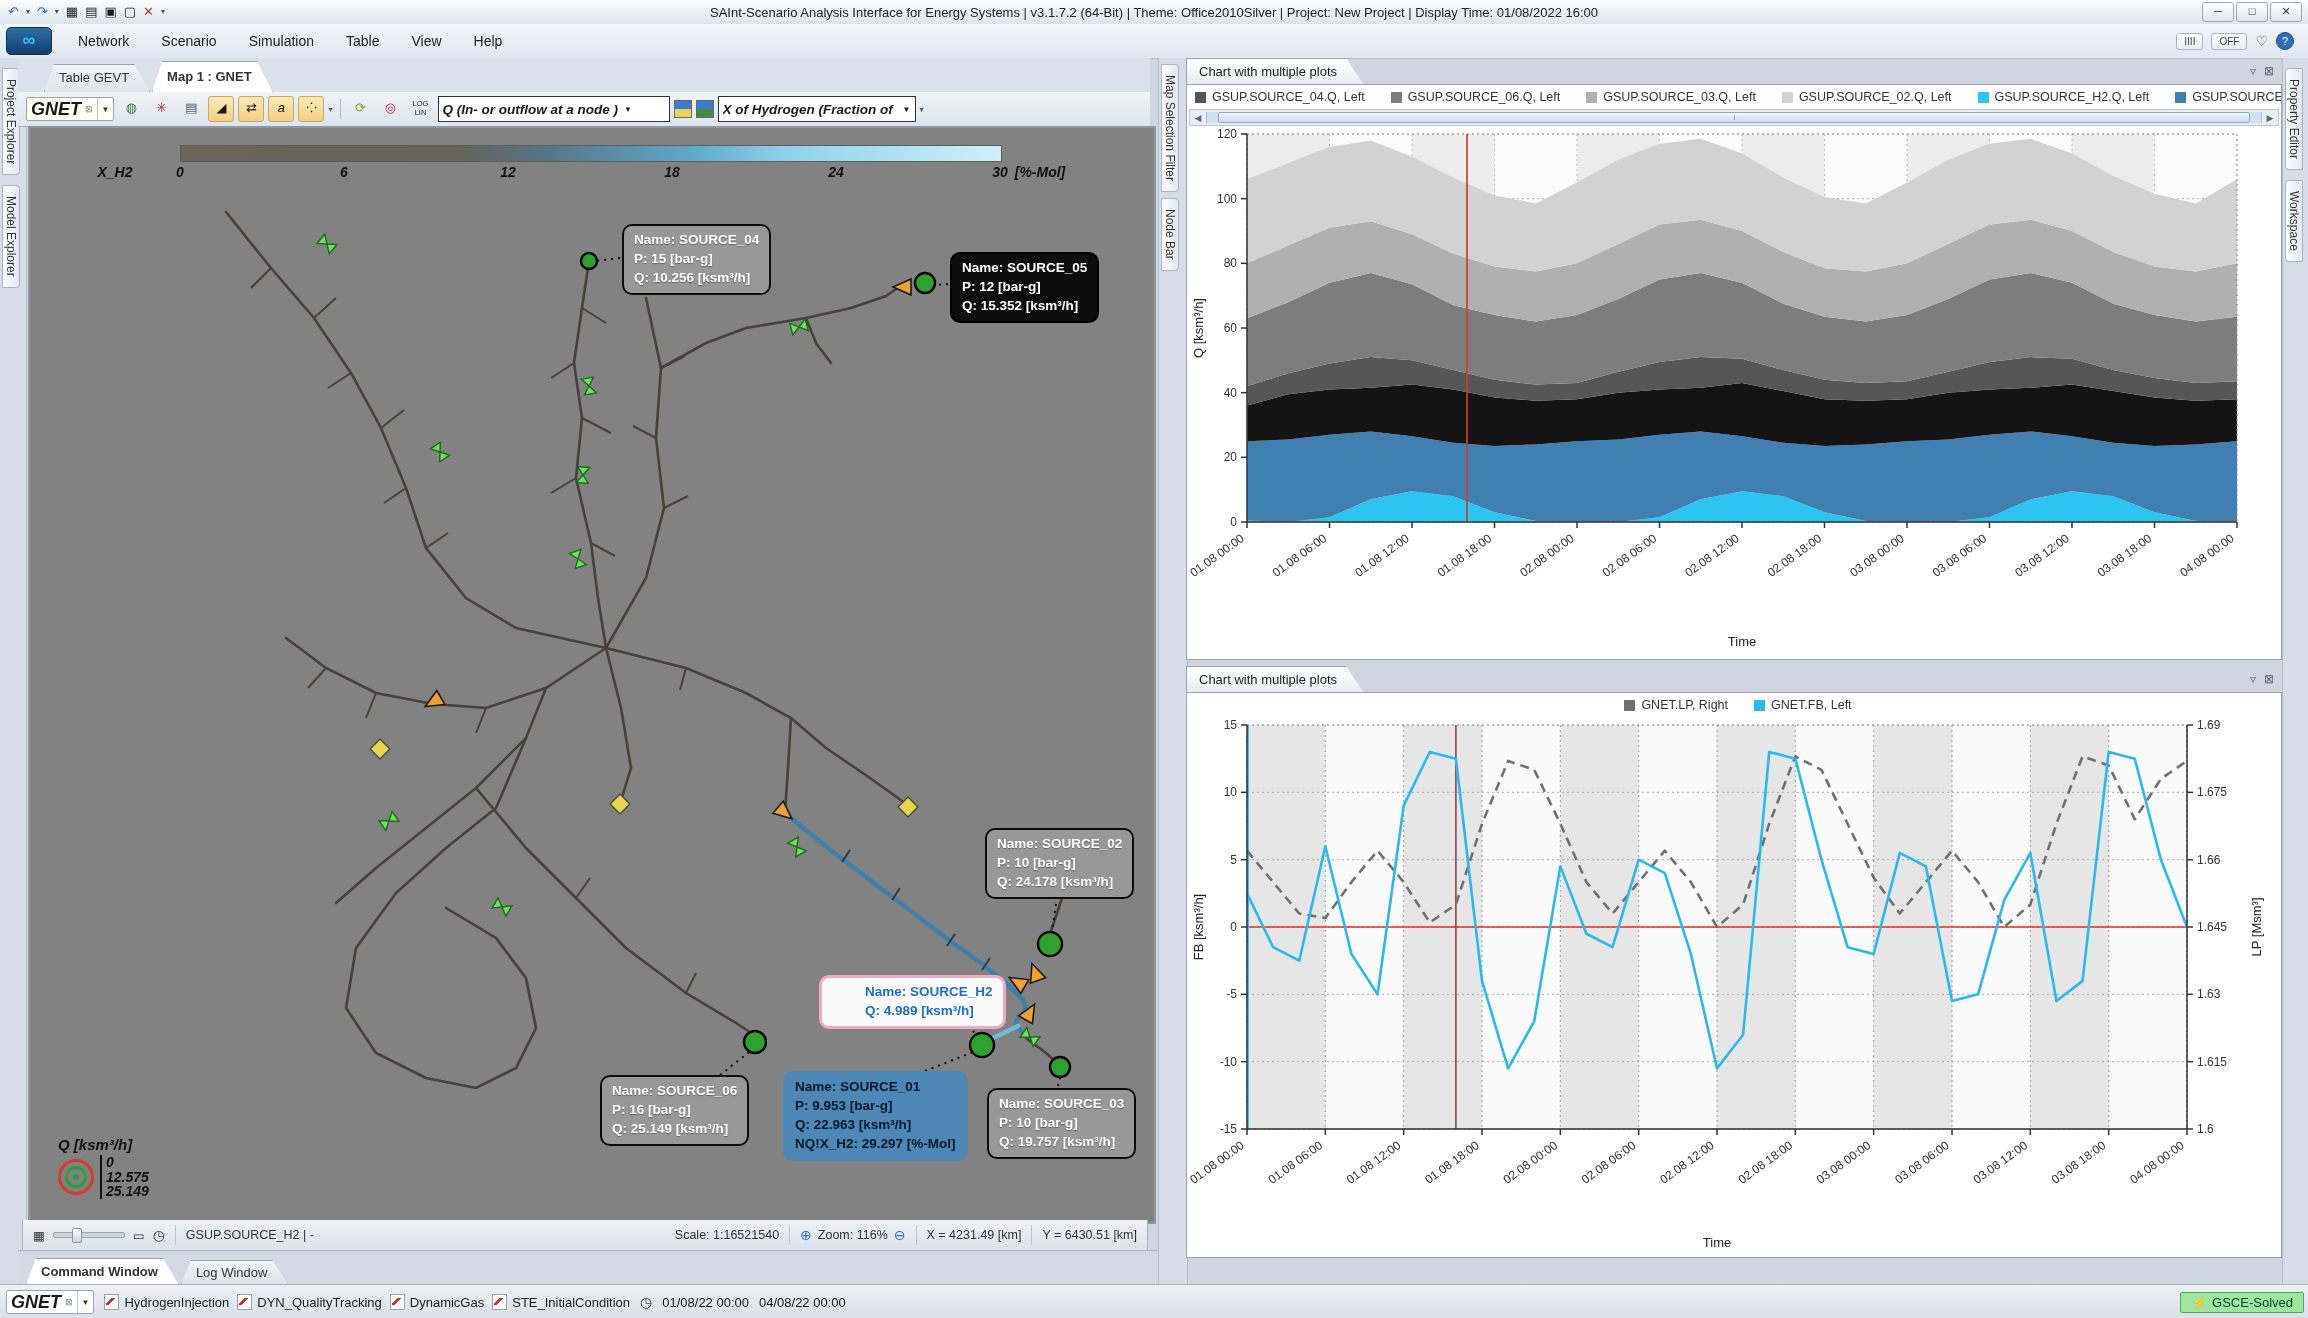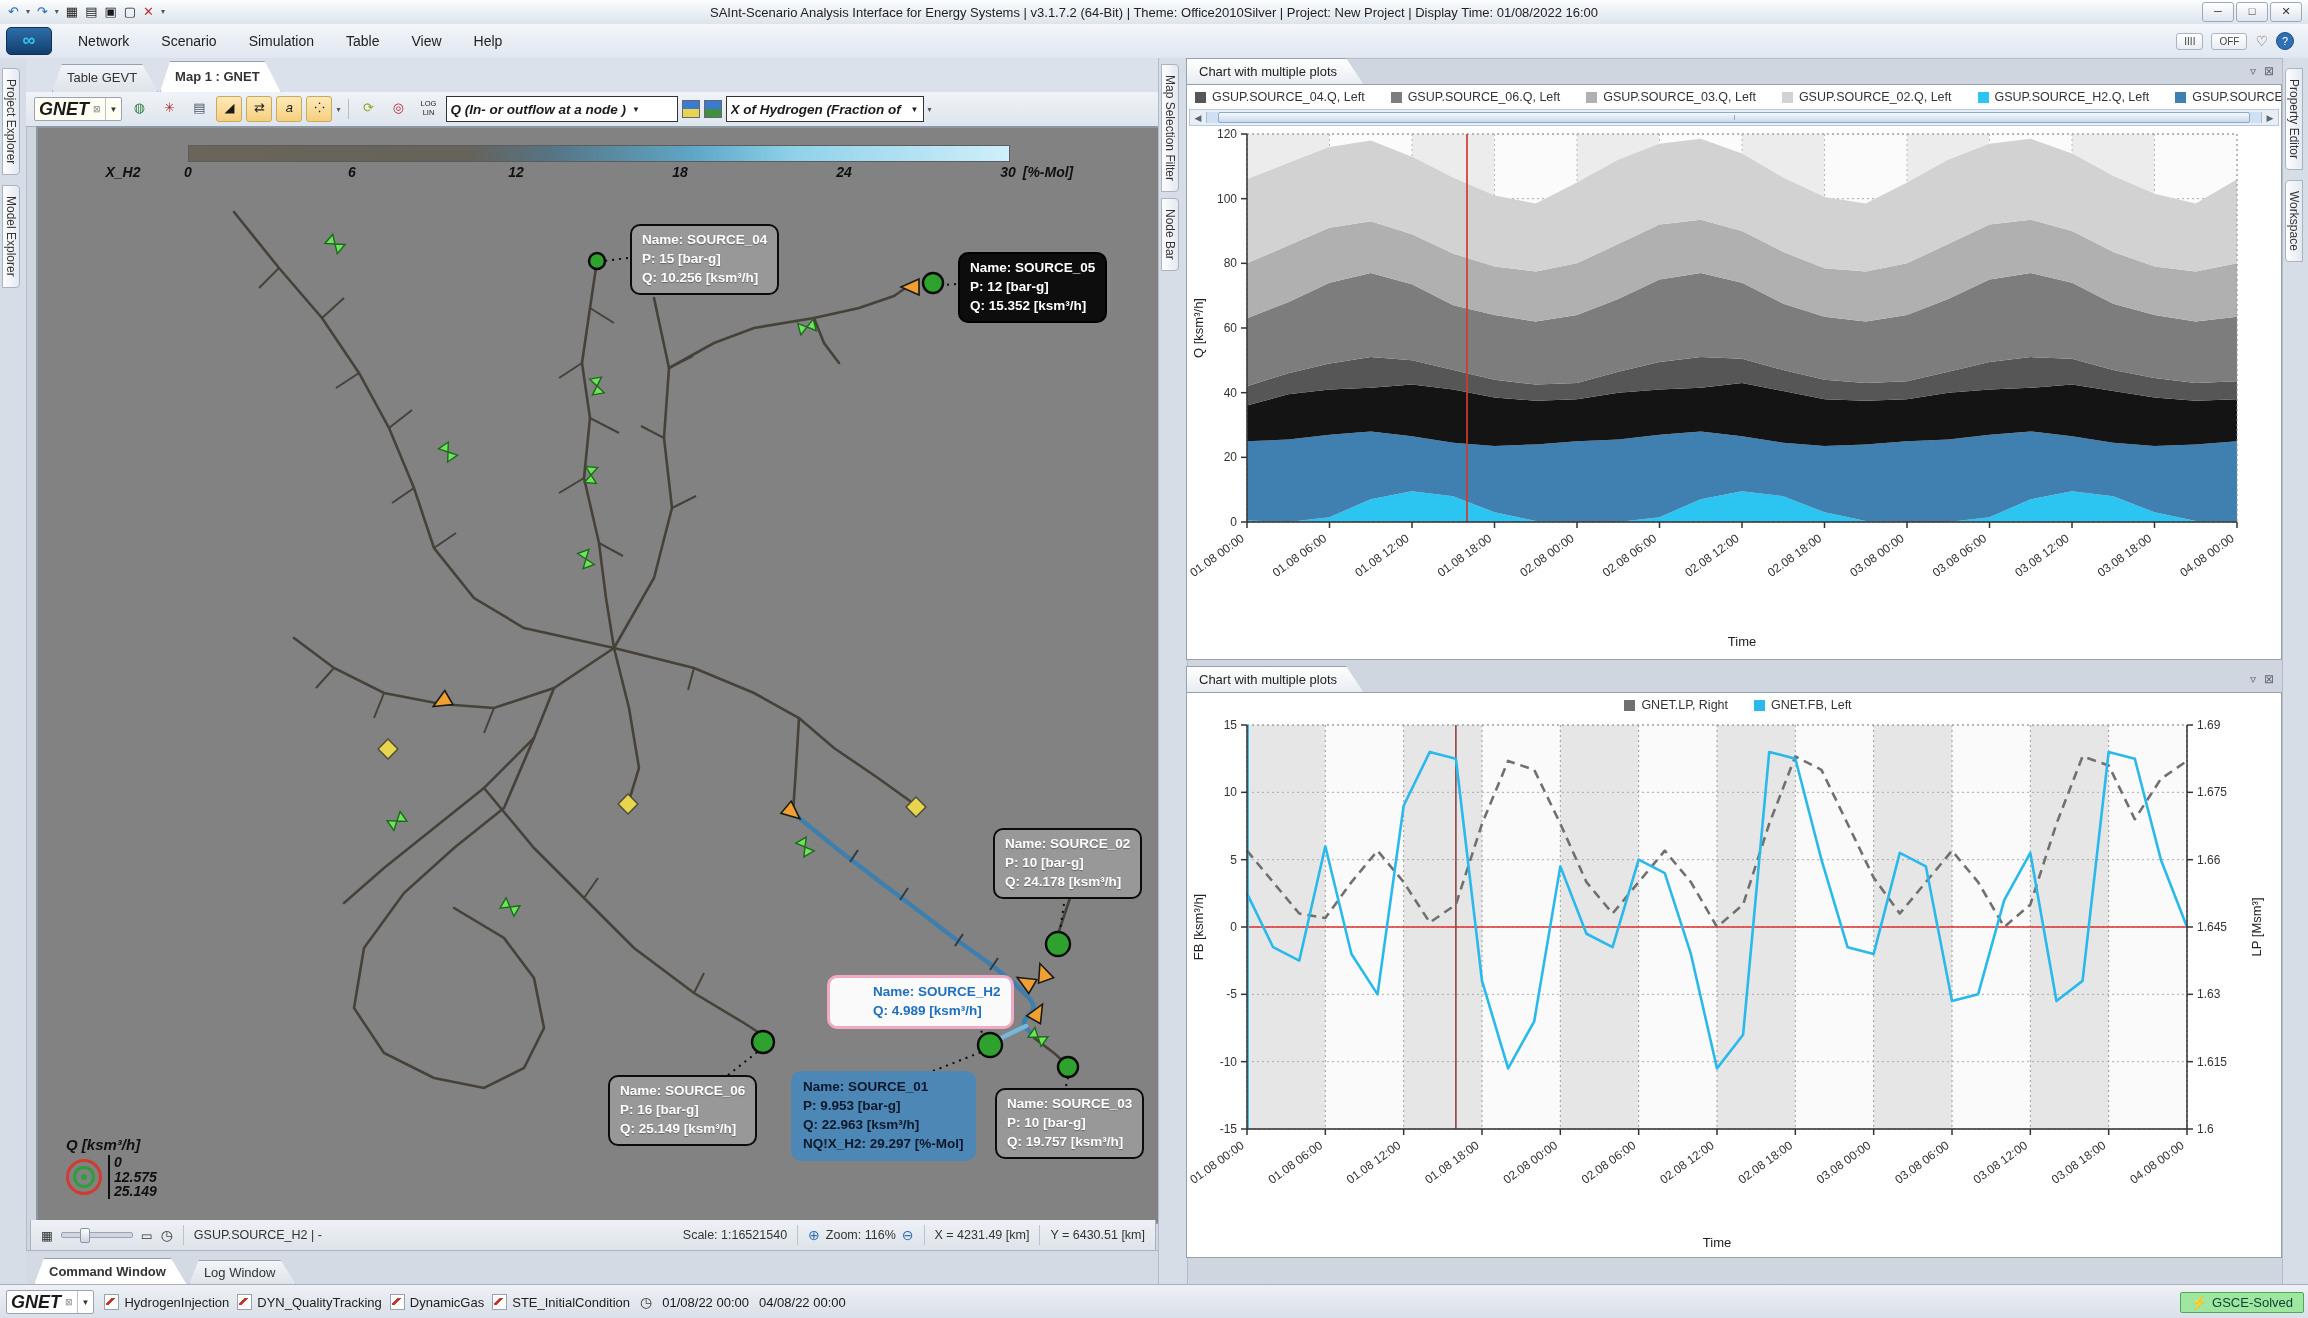--- a/index.html
+++ b/index.html
@@ -19,21 +19,21 @@
   #menubar-right{margin-left:auto;display:flex;align-items:center;gap:8px;padding-right:14px;}
   .mb-btn{border:1px solid #aab4c2;background:linear-gradient(#fff,#e8edf4);border-radius:3px;font-size:10px;padding:2px 7px;color:#444;}
   .mb-ico{font-size:14px;color:#666;} .mb-help{color:#fff;background:#2f6fb4;border-radius:50%;width:16px;height:16px;font-size:11px;text-align:center;line-height:16px;border:1px solid #1d4f8c;}
   
   .rail{position:absolute;top:58px;bottom:34px;width:26px;background:#d7dde6;}
   #rail-left{left:0;border-right:1px solid #b3bdca;}
   #rail-right{left:2282px;border-left:1px solid #b3bdca;}
   .rail .vtab{writing-mode:vertical-rl;background:linear-gradient(90deg,#fdfdfe,#e4e9f0);border:1px solid #a9b3c1;border-radius:0 4px 4px 0;margin:10px 2px 8px 2px;padding:10px 1px;font-size:12px;color:#333;}
   #rail-right .vtab{border-radius:4px 0 0 4px;}
   
-  #doc{position:absolute;left:26px;top:58px;width:1132px;height:1226px;}
+  #doc{position:absolute;left:18px;top:58px;width:1132px;height:1226px;}
   #doc-tabs{position:absolute;left:0;top:0;height:34px;right:0;border-bottom:1px solid #97a1ae;background:#dbe1ea;display:flex;align-items:flex-end;padding-left:26px;gap:2px;}
   .dtab{height:27px;line-height:26px;padding:0 20px 0 14px;border:1px solid #97a1ae;border-bottom:none;background:linear-gradient(#f2f5f8,#dde3ea);clip-path:polygon(10px 0,calc(100% - 16px) 0,100% 100%,0 100%);font-size:13px;color:#333;}
   .dtab.active{background:#fff;font-weight:bold;height:30px;line-height:29px;margin-top:40px;}
   #doc-toolbar{position:absolute;left:0;top:34px;right:0;height:34px;background:linear-gradient(#f0f3f7,#dfe5ed);border-bottom:1px solid #a8b2bf;display:flex;align-items:center;gap:4px;padding-left:8px;}
   .combo{display:flex;align-items:center;border:1px solid #9aa4b2;background:#fffef2;border-radius:2px;height:22px;padding:0 4px;gap:4px;}
   .combo .val{font-style:italic;font-weight:bold;font-size:18px;}
   .combo .x{color:#888;font-size:9px;} .combo .dd{font-size:8px;color:#333;border-left:1px solid #b9c2cf;padding-left:4px;height:100%;display:flex;align-items:center;}
   .tbtn{width:24px;height:24px;border:1px solid transparent;border-radius:3px;text-align:center;line-height:22px;font-size:13px;}
   .tbtn.gold{background:linear-gradient(#fde9b8,#f5cf7e);border-color:#caa85e;}
   .tsep{width:1px;height:20px;background:#b4bdc9;margin:0 3px;}

